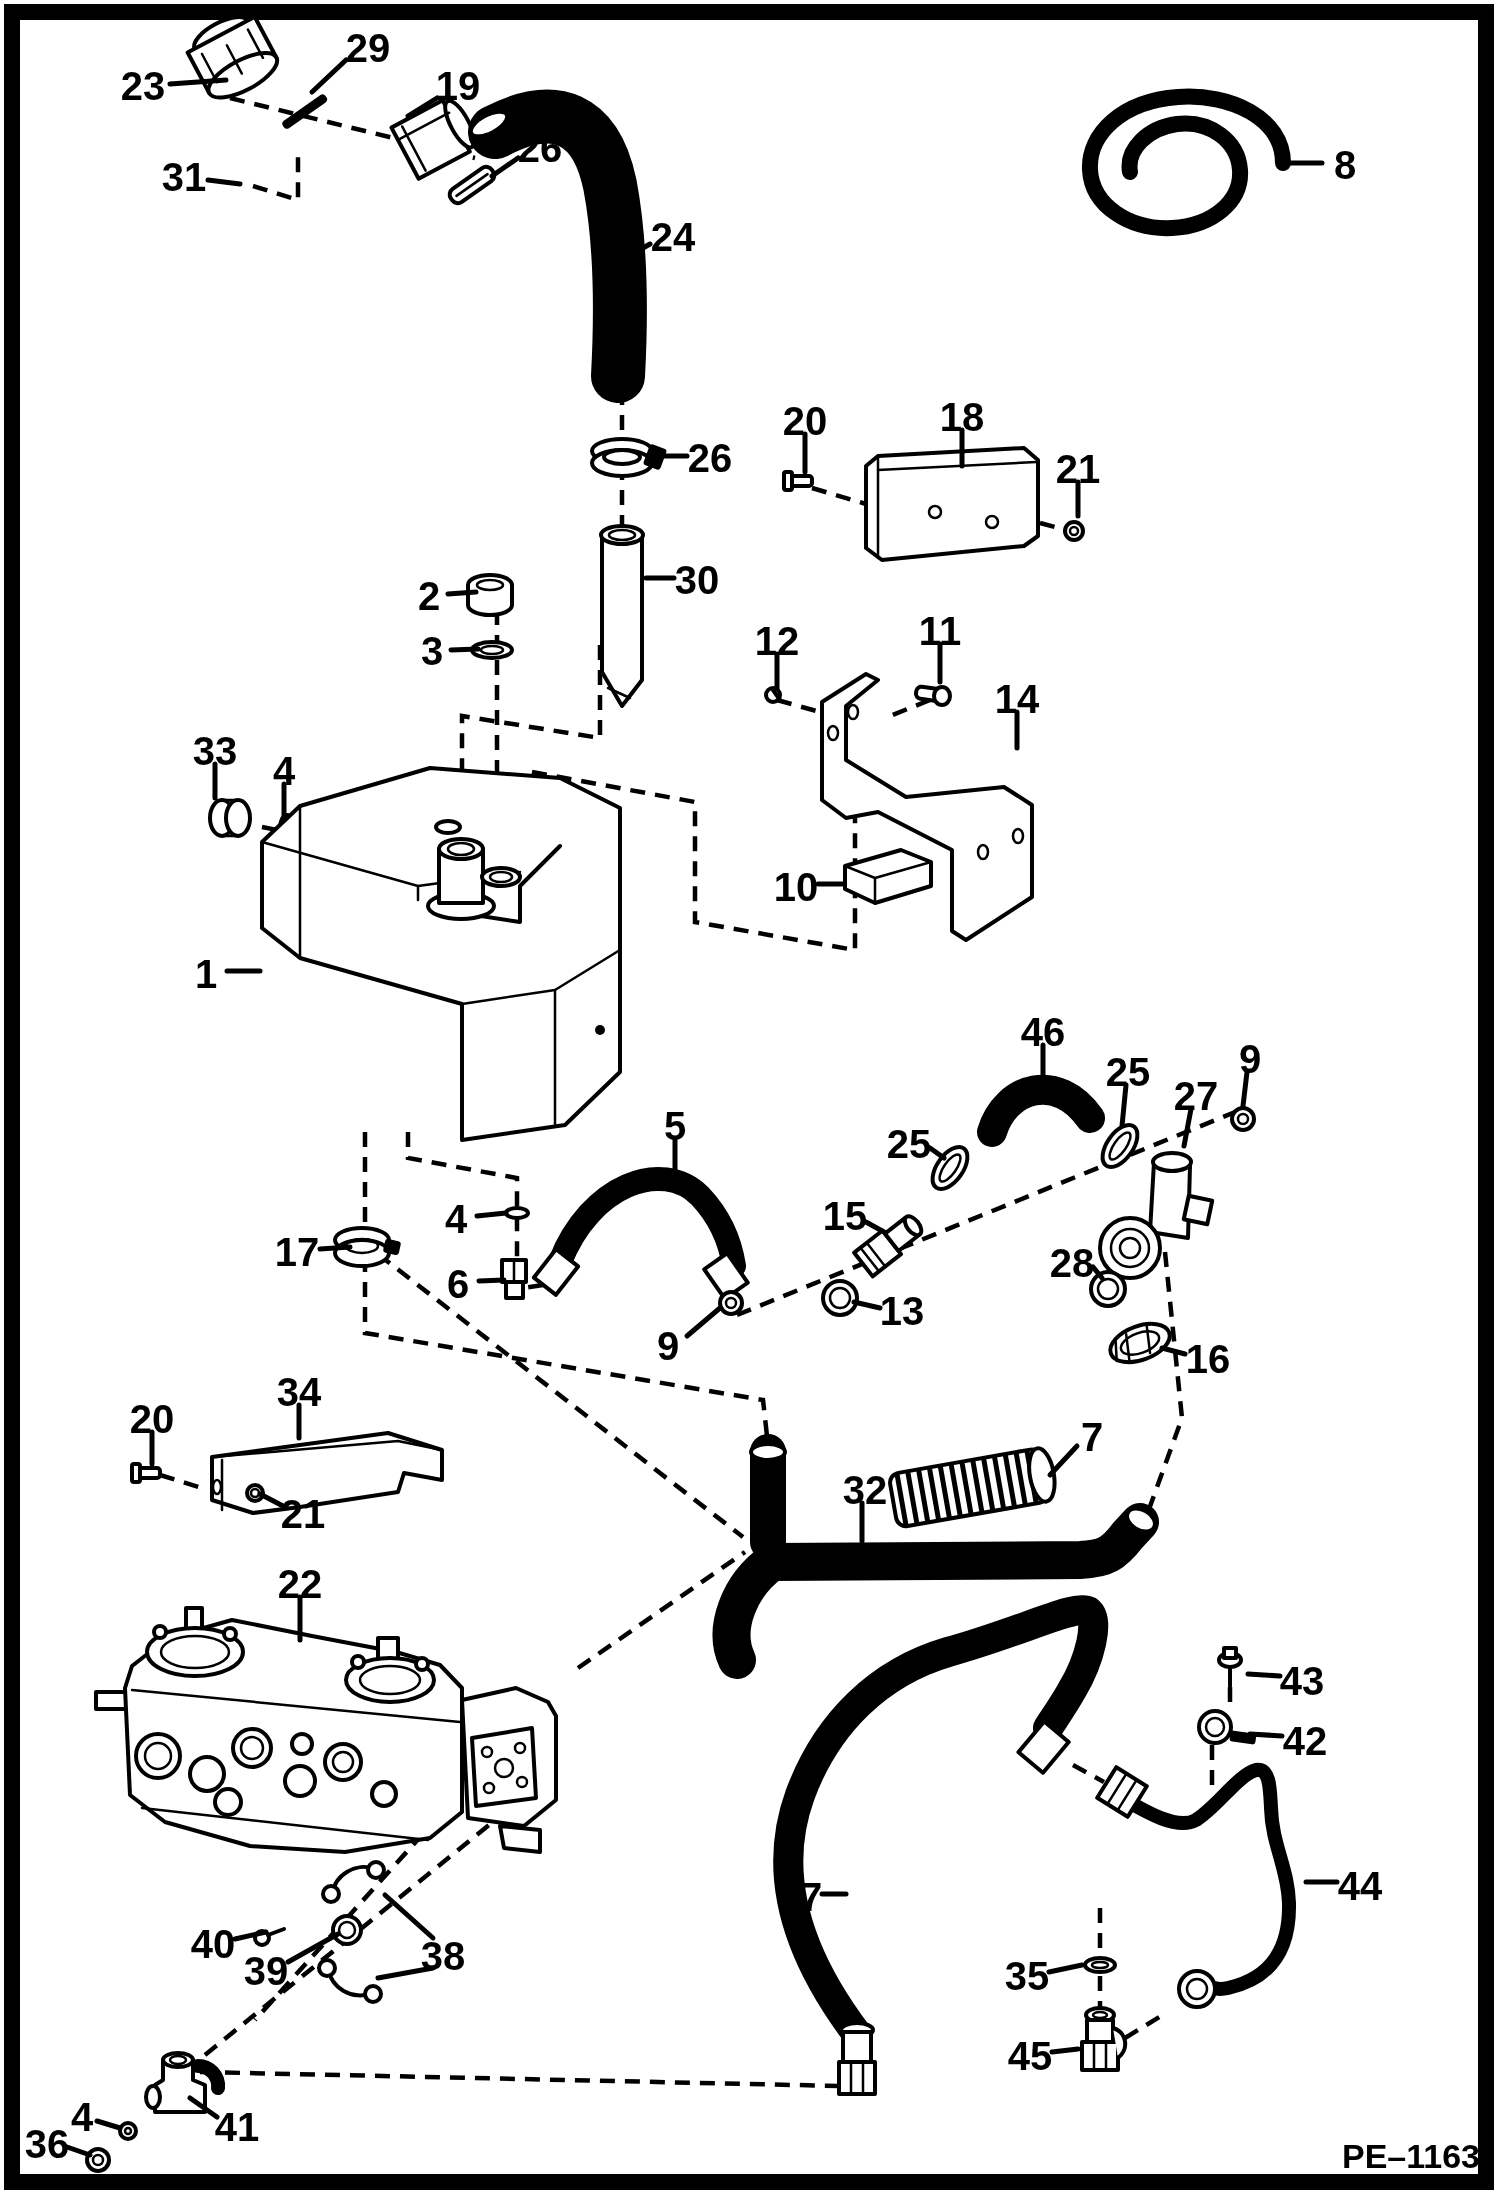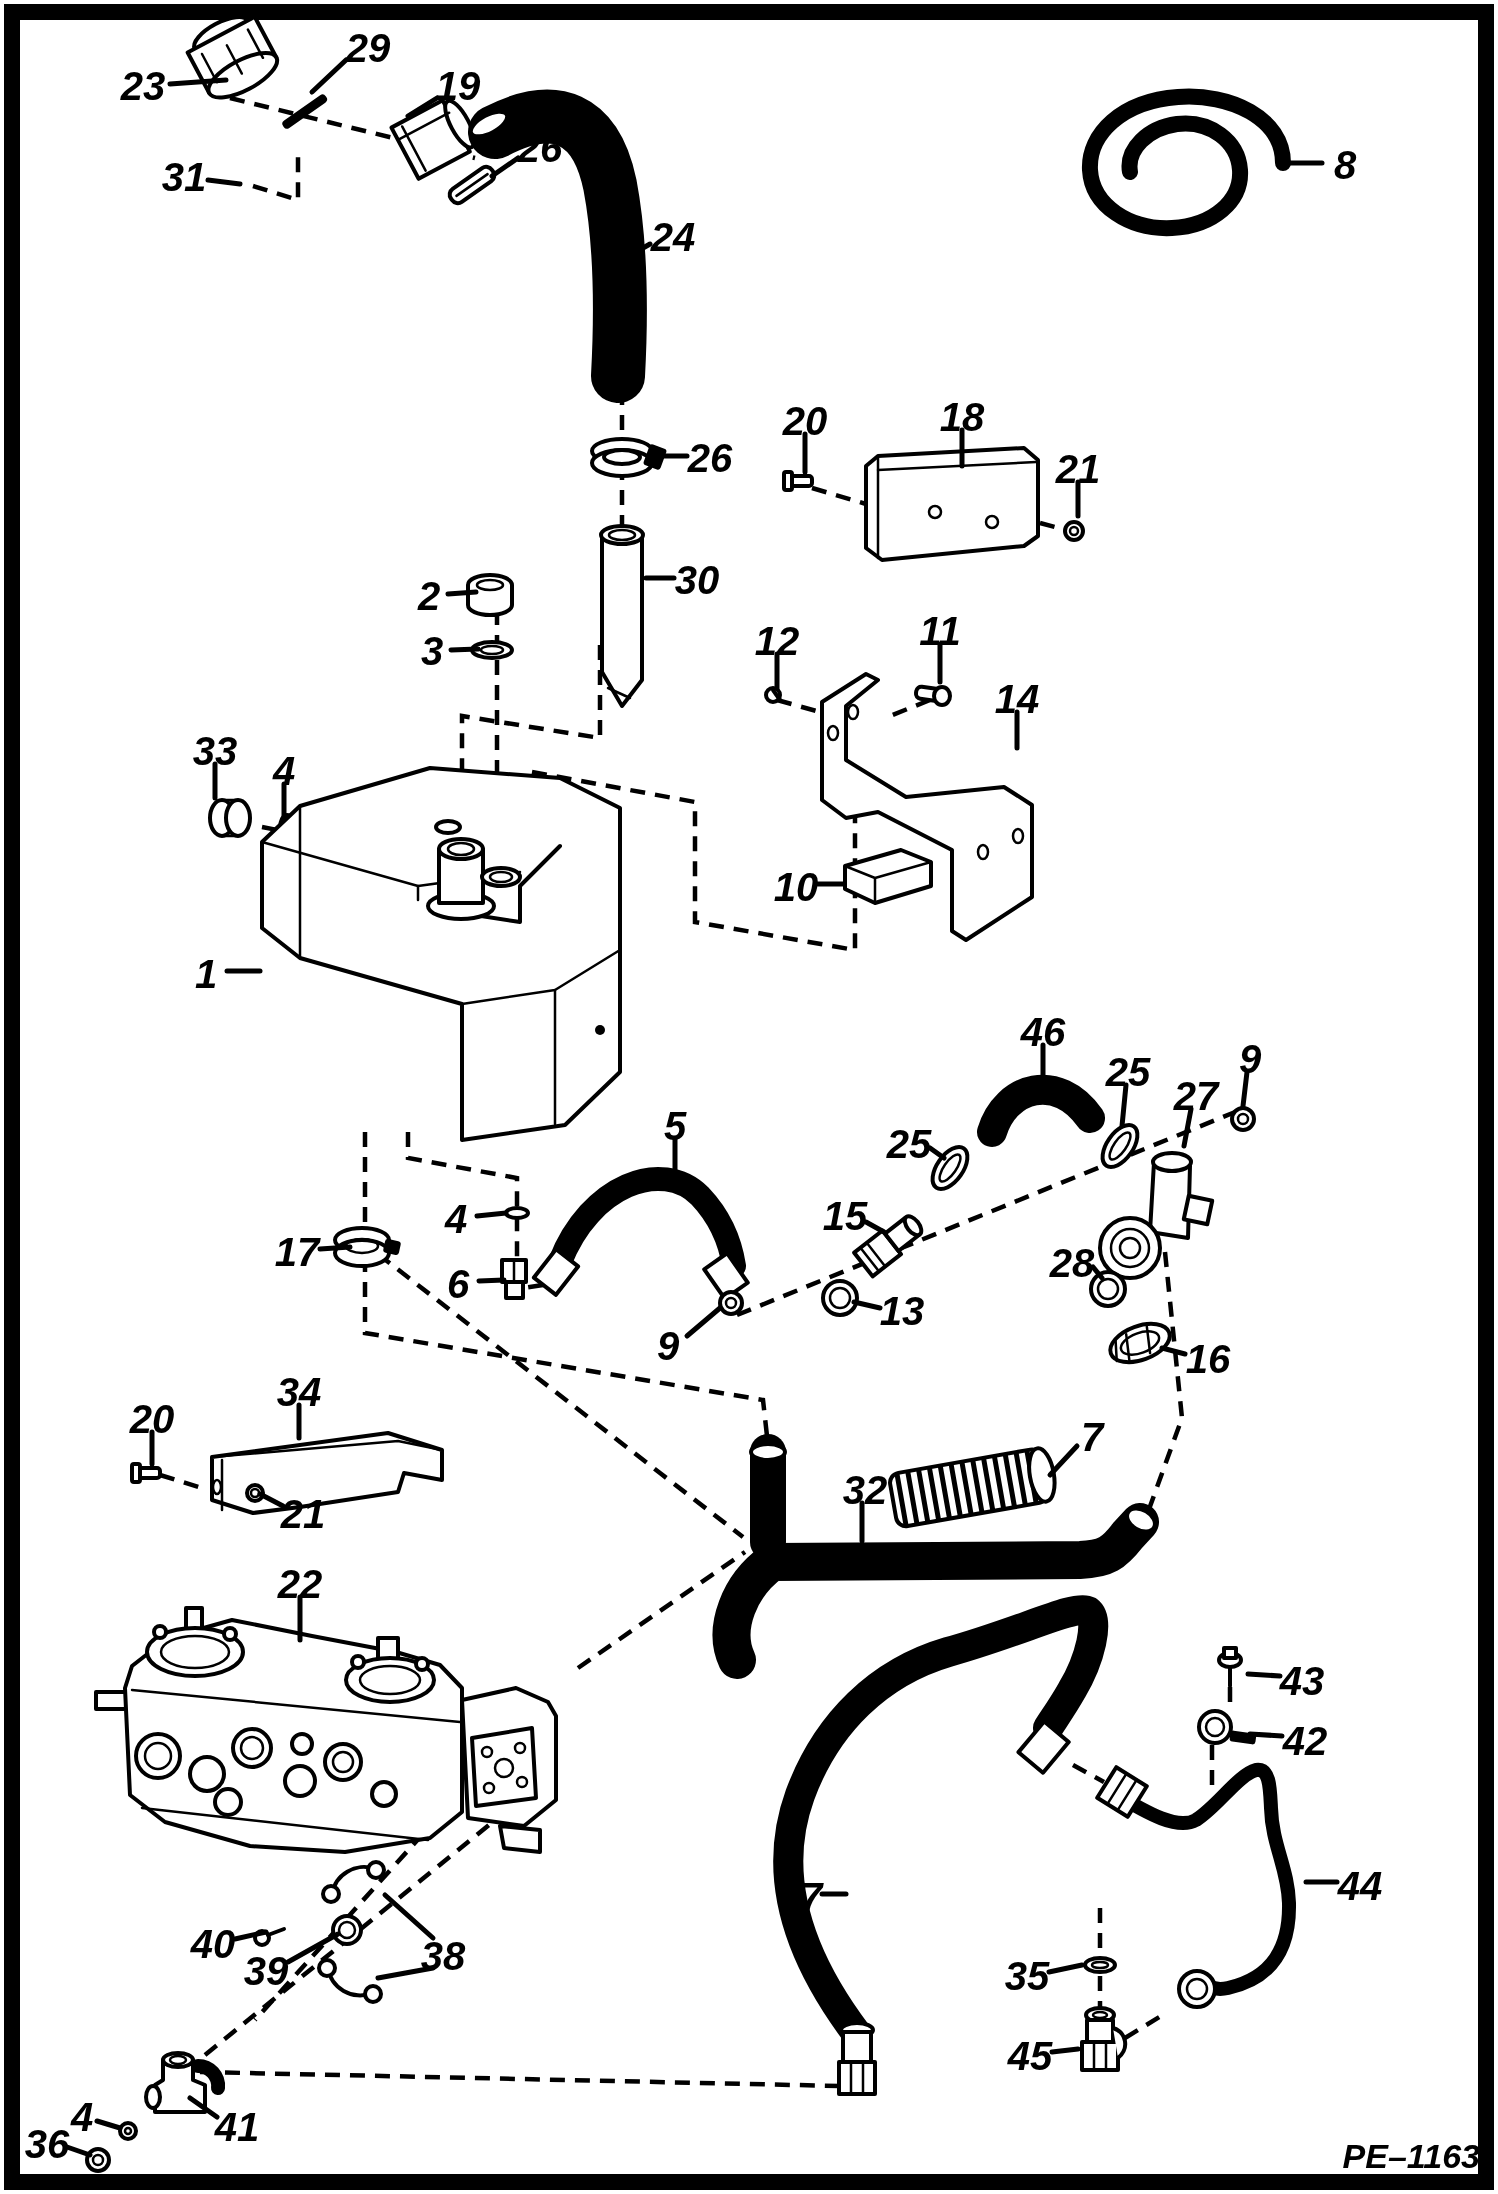--- a/index.html
+++ b/index.html
@@ -1,16 +1,16 @@
 <!DOCTYPE html>
 <html><head>
 <meta charset="utf-8">
 <style>
   html,body{margin:0;padding:0;background:#ffffff;}
-  .page{width:1498px;height:2194px;position:relative;background:#ffffff;font-style:italic;}
+  .page{width:1498px;height:2194px;position:relative;background:#ffffff;}
   svg{display:block;}
   .ln{fill:none;stroke:#000;stroke-width:4;stroke-linejoin:round;stroke-linecap:round;}
   .ln2{fill:none;stroke:#000;stroke-width:2.5;stroke-linejoin:round;stroke-linecap:round;}
   .wh{fill:#fff;stroke:#000;stroke-width:4;stroke-linejoin:round;}
   .bk{fill:#000;stroke:none;}
   .hose{fill:none;stroke:#000;stroke-linecap:round;stroke-linejoin:round;}
   .leader{stroke:#000;stroke-width:5;stroke-linecap:round;}
   .dashed{fill:none;stroke:#000;stroke-width:4.5;stroke-dasharray:15 10;}
   .lbl{font-family:"Liberation Sans","DejaVu Sans",sans-serif;font-weight:bold;font-size:40px;fill:#000;text-anchor:middle;}
   .code{font-family:"Liberation Sans","DejaVu Sans",sans-serif;font-weight:bold;font-size:34px;fill:#000;text-anchor:end;}

